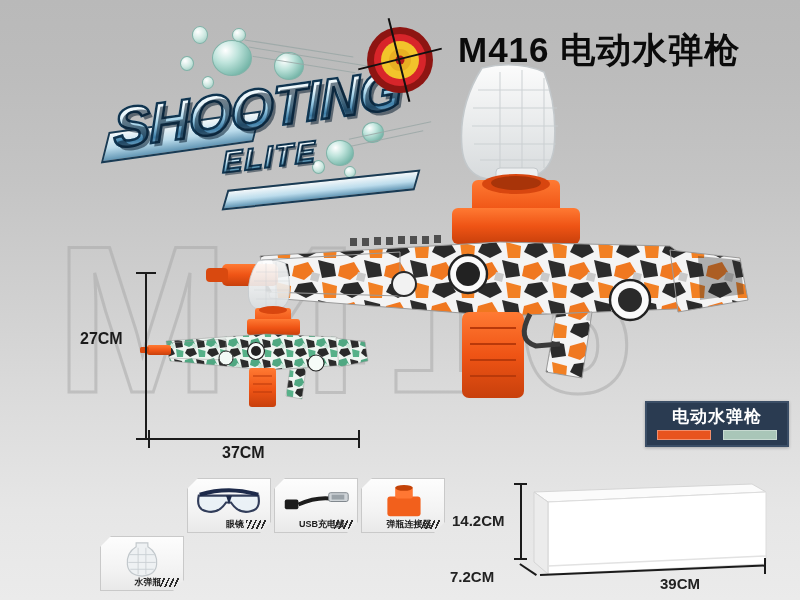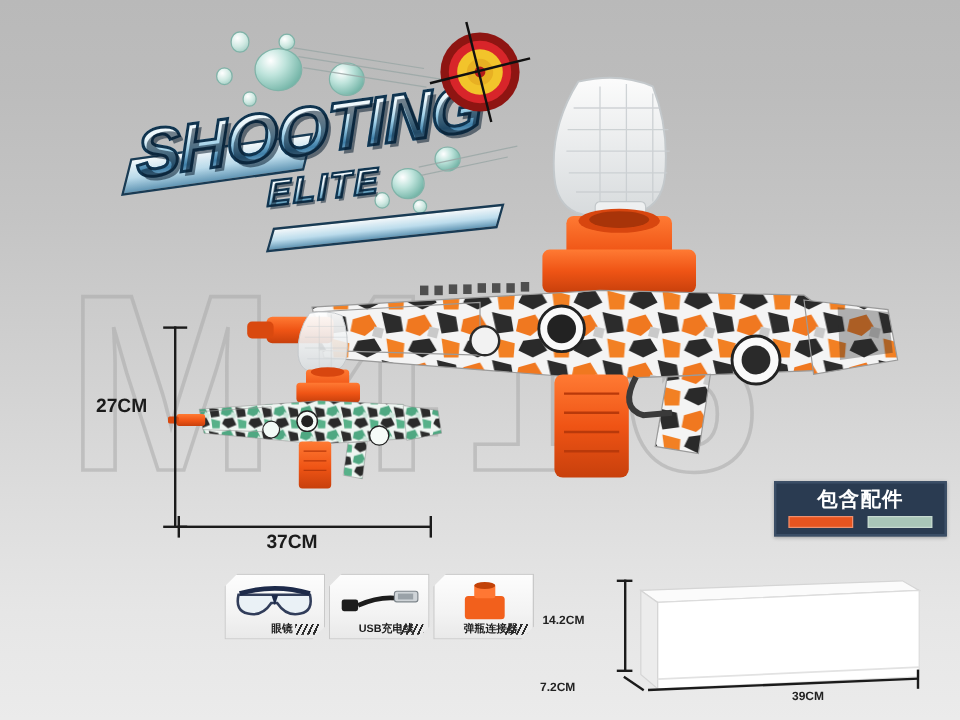--- a/index.html
+++ b/index.html
@@ -114,21 +114,21 @@
 
   
   .gun { position: absolute; }
 
   
   .dim-line { position: absolute; background: #1b1b1b; }
   .dim-label {
     position: absolute; font-size: 16px; font-weight: bold;
     color: #1b1b1b; white-space: nowrap;
   }
-  .dim-label.small { font-size: 10px; font-weight: bold; color: #222; }
+  .dim-label.small { font-size: 15px; font-weight: bold; color: #222; }
 
   
   .colors-badge {
     position: absolute; left: 645px; top: 401px;
     width: 140px; height: 42px;
     background: #2a3b51;
     border: 2px solid #3b4e66;
     display: flex; flex-direction: column;
     align-items: center; justify-content: center;
     box-shadow: 0 1px 3px rgba(0,0,0,.25);
@@ -218,20 +218,21 @@
   <div class="target">
     <div class="ring r1"></div>
       <div class="ring r2"></div>
     <div class="ring r3"></div>
       <div class="ring r4"></div>
     <div class="ring r5"></div>
     <div class="cross-h"></div>
       <div class="cross-v"></div>
   </div>
 
+  <div class="main-title">M416 电动水弹枪</div>
 
   <svg class="gun" style="left:200px;top:60px;" width="560" height="350" viewBox="0 0 560 350">
     <defs>
       <pattern id="camoOrange" width="46" height="40" patternUnits="userSpaceOnUse">
         <rect width="46" height="40" fill="#f4f4f4"></rect>
         <path d="M2 6 L16 2 L22 12 L12 20 L0 16 Z" fill="#f07820"></path>
         <path d="M26 0 L42 4 L44 16 L30 18 Z" fill="#2c2c2c"></path>
         <path d="M6 24 L20 22 L26 32 L14 38 L2 32 Z" fill="#2a2a2a"></path>
         <path d="M30 22 L45 26 L44 38 L32 38 Z" fill="#f28023"></path>
         <path d="M20 12 L28 14 L26 22 L18 20 Z" fill="#c9c9c9"></path>
@@ -372,21 +373,21 @@
   <div class="dim-line" style="left:136px;top:272px;width:20px;height:2px;"></div>
   <div class="dim-line" style="left:136px;top:438px;width:20px;height:2px;"></div>
   <div class="dim-label" style="left:80px;top:330px;">27CM</div>
 
   <div class="dim-line" style="left:148px;top:438px;width:212px;height:2px;"></div>
   <div class="dim-line" style="left:148px;top:430px;width:2px;height:18px;"></div>
   <div class="dim-line" style="left:358px;top:430px;width:2px;height:18px;"></div>
   <div class="dim-label" style="left:222px;top:444px;">37CM</div>
 
   <div class="colors-badge">
-    <div class="cb-text">包含配件</div>
+    <div class="cb-text">电动水弹枪</div>
     <div class="swatches">
       <div class="swatch" style="background:#e8541f;"></div>
       <div class="swatch" style="background:#a9c6b8;"></div>
     </div>
   </div>
 
   <div class="acc-grid">
 
     <div style="visibility:hidden"></div>
 
@@ -417,20 +418,34 @@
     <div class="acc-card">
       <svg class="acc-art" viewBox="0 0 84 42">
         <rect x="26" y="16" width="34" height="20" rx="3" fill="#f2601c"></rect>
         <rect x="34" y="6" width="18" height="12" rx="2" fill="#ff7733"></rect>
         <ellipse cx="43" cy="7" rx="9" ry="3" fill="#c24208"></ellipse>
       </svg>
       <div class="acc-label">弹瓶连接器</div>
       <div class="acc-hatch"></div>
     </div>
 
+    <div class="acc-card">
+      <svg class="acc-art" viewBox="0 0 84 42">
+        <path d="M36 4 h12 v4 q10 6 9 18 q-1 11 -15 12 q-14 -1 -15 -12 q-1 -12 9 -18 Z" fill="#eef1f3" stroke="#c2c8cc" stroke-width="1.2"></path>
+        <g stroke="#c8ced2" stroke-width=".9" fill="none">
+          <path d="M29 16 h26"></path>
+            <path d="M28 24 h28"></path>
+            <path d="M30 31 h24"></path>
+          <path d="M38 9 v27"></path>
+            <path d="M46 9 v27"></path>
+        </g>
+      </svg>
+      <div class="acc-label">水弹瓶</div>
+      <div class="acc-hatch"></div>
+    </div>
   </div>
 
 
   <svg class="pkg" viewBox="0 0 250 105">
     <polygon points="14,14 232,6 246,14 28,24" fill="#fbfbfb" stroke="#d5d5d5"></polygon>
     <polygon points="28,24 246,14 246,86 28,96" fill="#ffffff" stroke="#dcdcdc"></polygon>
     <polygon points="14,14 28,24 28,96 14,84" fill="#ececec" stroke="#d5d5d5"></polygon>
     <line x1="28" y1="88" x2="246" y2="78" stroke="#e2e2e2" stroke-width="1.5"></line>
   </svg>
 

